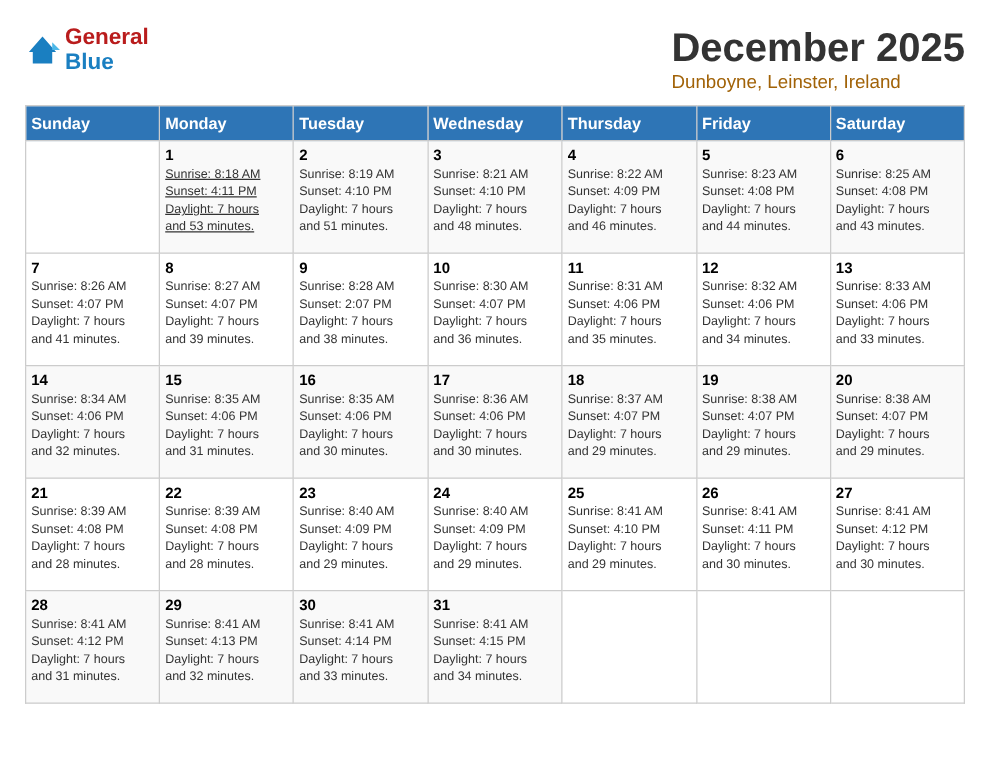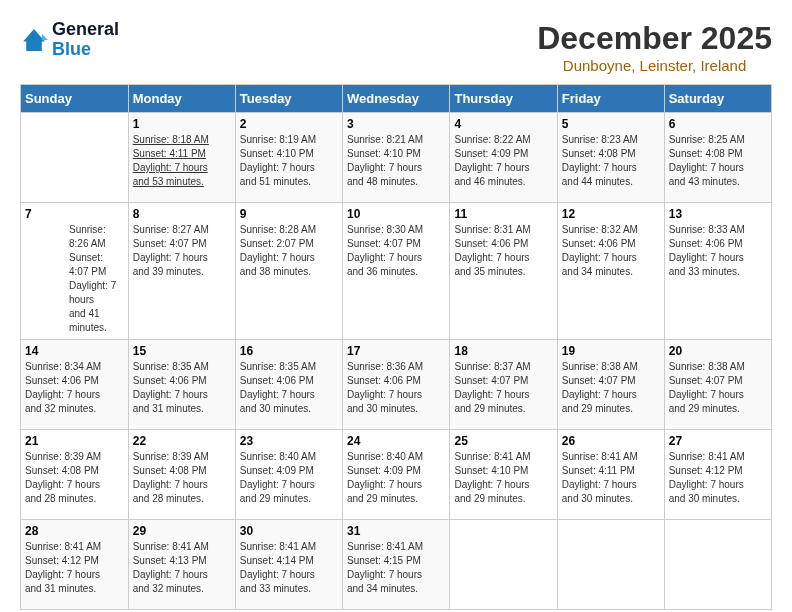--- a/index.html
+++ b/index.html
@@ -20,26 +20,26 @@
       display: flex;
       align-items: center;
       gap: 4px;
     }
     .logo-text {
       font-size: 18px;
       font-weight: bold;
       color: #333;
       line-height: 1.1;
     }
-    .logo-text span { color: #0f172a; }
+    .logo-text span { color: #b91c1c; }
     .logo-icon {
       width: 28px;
       height: 28px;
     }
-    .title-block { text-align: center; }
+    .title-block { text-align: left; }
     .month-title {
       font-size: 32px;
       font-weight: bold;
       color: #333;
     }
     .location {
       font-size: 15px;
       color: #a16207;
     }
     table {
@@ -153,21 +153,21 @@
           <div class="day-num">6</div>
           <div class="day-info" style="white-space: pre-line;">Sunrise: 8:25 AM
 Sunset: 4:08 PM
 Daylight: 7 hours
 and 43 minutes.</div>
         </td>
       </tr>
       <tr>
         <td>
           <div class="day-num">7</div>
-          <div class="day-info" style="white-space: pre-line; margin-left: 44px;">Sunrise: 8:26 AM
+          <div class="day-info" style="white-space: pre-line;">Sunrise: 8:26 AM
 Sunset: 4:07 PM
 Daylight: 7 hours
 and 41 minutes.</div>
         </td>
         <td>
           <div class="day-num">8</div>
           <div class="day-info" style="white-space: pre-line;">Sunrise: 8:27 AM
 Sunset: 4:07 PM
 Daylight: 7 hours
 and 39 minutes.</div>

